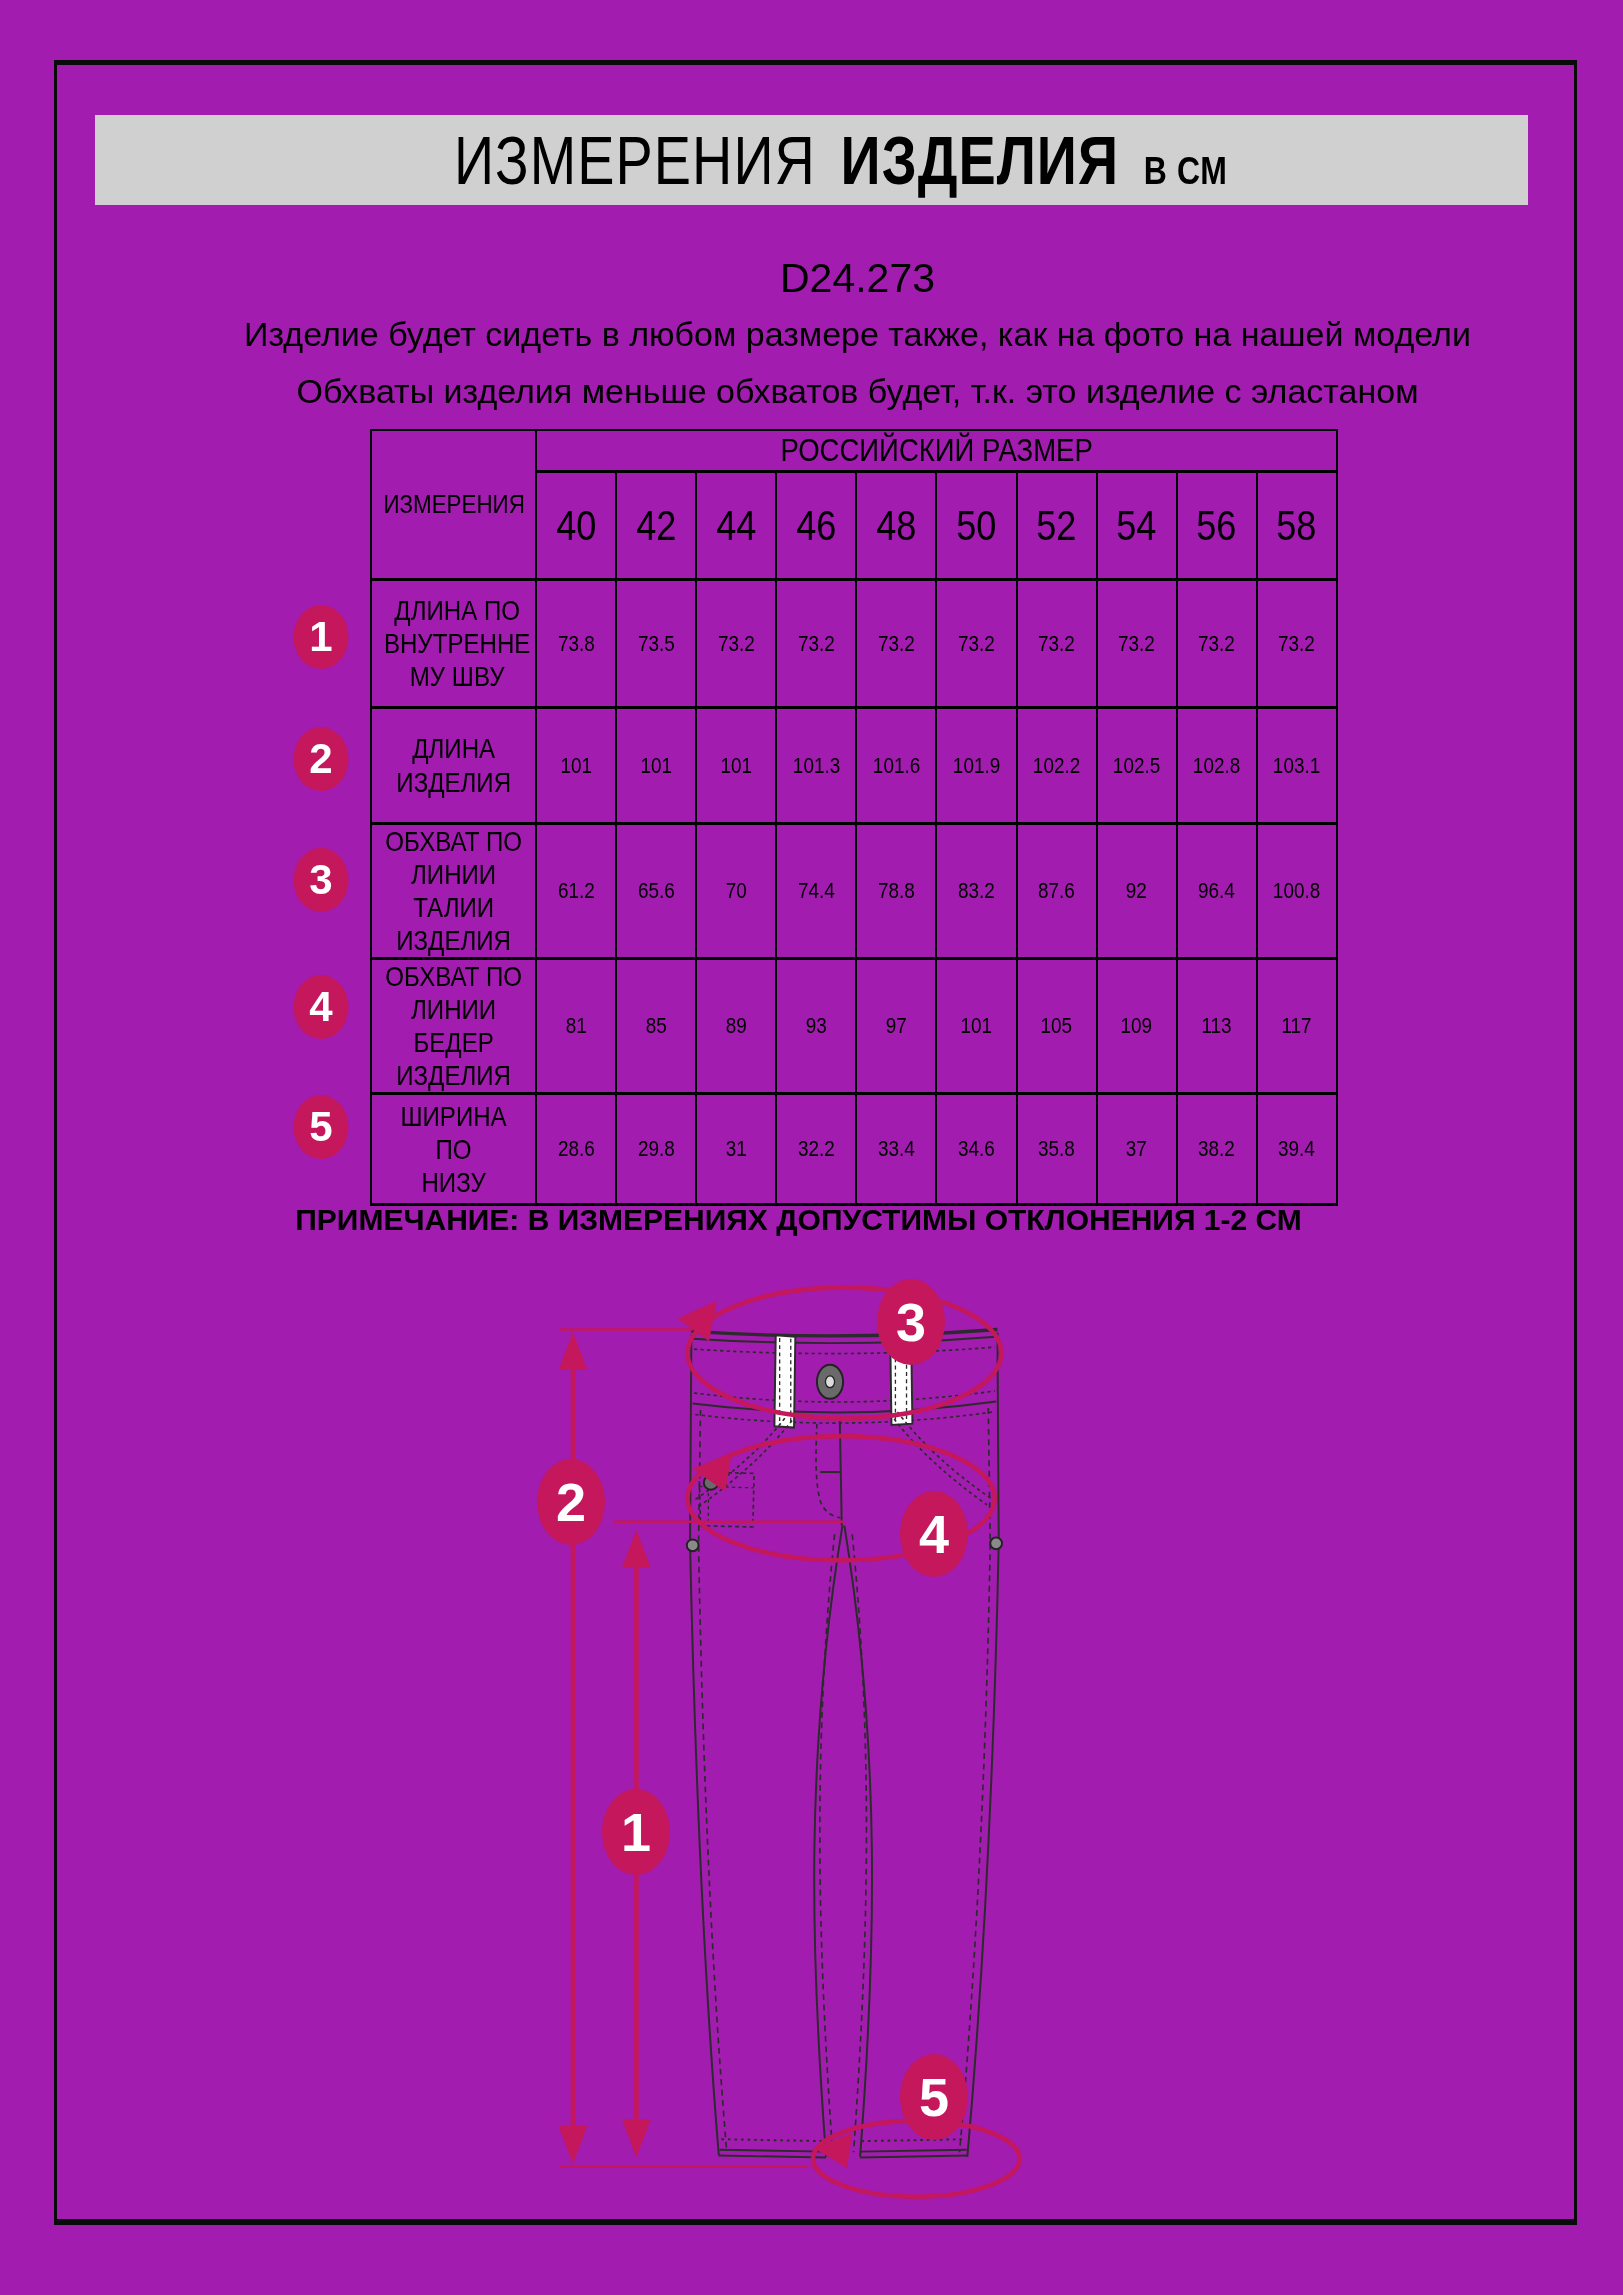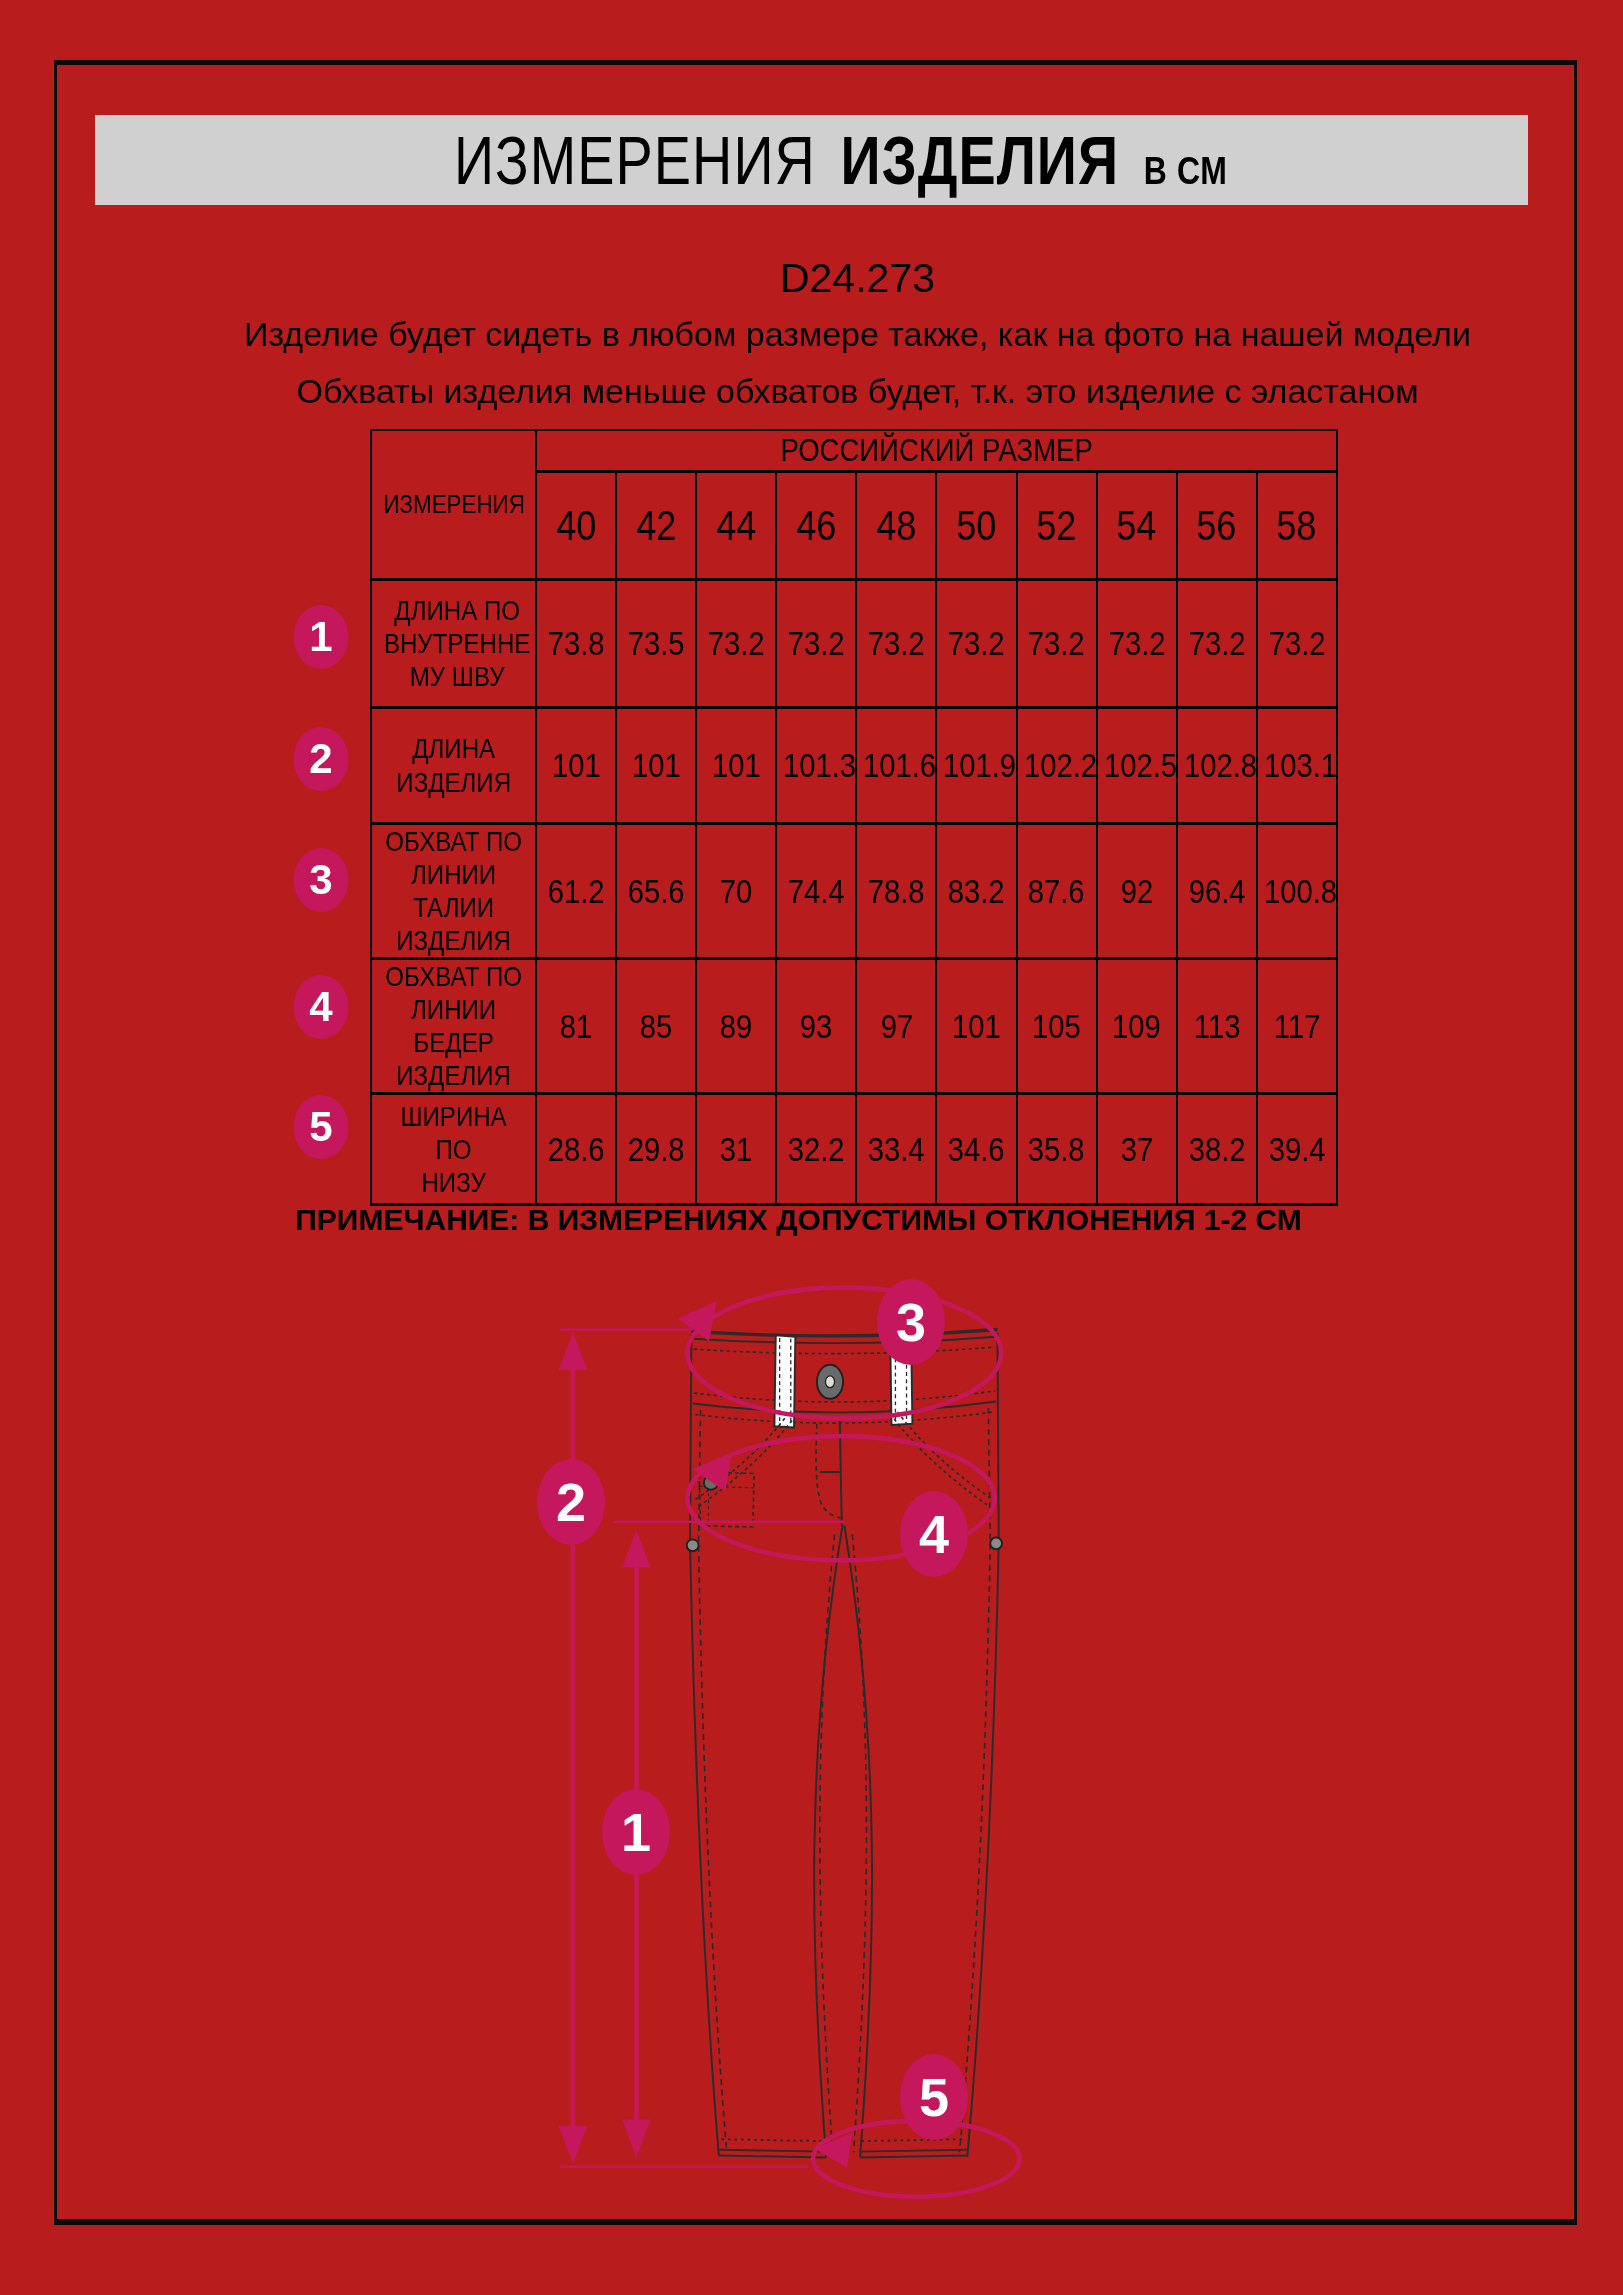--- a/index.html
+++ b/index.html
@@ -1,17 +1,17 @@
 <!DOCTYPE html>
 <html style="font-size:10.5px"><head>
 <meta charset="utf-8">
 <style>
   html,body{margin:0;padding:0;background:#ffffff;}
   #page{
-    position:relative;width:1623px;height:2295px;background:#b91c1c;overflow:hidden;
+    position:relative;width:1623px;height:2295px;background:#a21caf;overflow:hidden;
     font-family:"Liberation Sans","DejaVu Sans",sans-serif;color:#000;
   }
   
   #frame{
     position:absolute;left:54px;top:60px;width:1517px;height:2154px;
     border-top:5.9px solid #0a0a0a;border-bottom:6.5px solid #0a0a0a;
     border-left:3.9px solid #0a0a0a;border-right:3.9px solid #0a0a0a;
   }
   
   #title-band{
@@ -37,21 +37,21 @@
   }
   #size-table th,#size-table td{
     border-left:2px solid #000;border-right:2px solid #000;
     text-align:center;vertical-align:middle;padding:0;font-weight:400;
   }
   #size-table .group-header{height:39px;font-size:32px;border-bottom:3.9px solid #000;}
   #size-table .corner-cell{font-size:26px;border-bottom:3.9px solid #000;}
   #size-table .size-cell{height:105px;font-size:42px;font-weight:400;border-bottom:3.9px solid #000;}
   #size-table tbody tr{border-bottom:3.9px solid #000;}
   #size-table .row-label{font-size:28px;}
-  #size-table .val-cell{font-size:34px;}
+  #size-table .val-cell{font-size:22px;}
   
   .marker{
     position:absolute;transform:translate(-50%,-50%);
     display:flex;align-items:center;justify-content:center;
     border-radius:50%;color:#ffffff;font-weight:800;line-height:1;
   }
   .marker.table-marker{width:55px;height:64px;font-size:42px;}
   .marker.diagram-marker{width:68px;height:86px;font-size:54px;}
   #note-line{top:1203px;font-size:30px;font-weight:700;letter-spacing:0px;left:-59px;}
   #diagram-svg{position:absolute;left:537px;top:1269px;width:811px;height:949px;}

